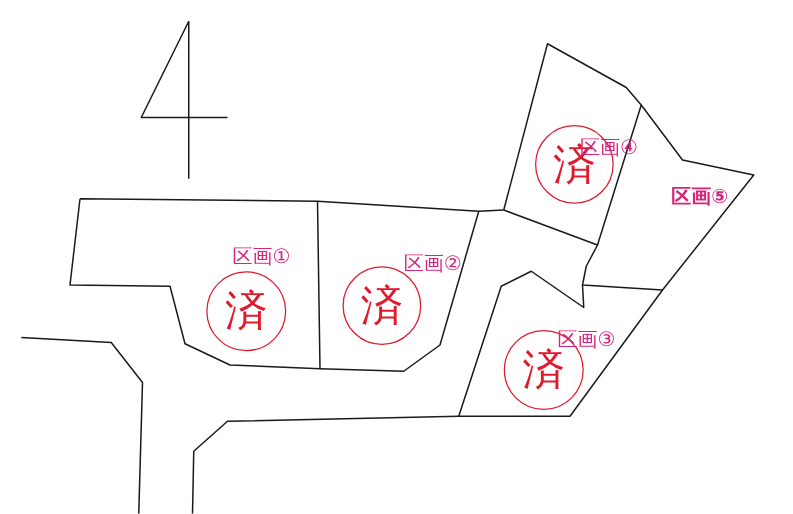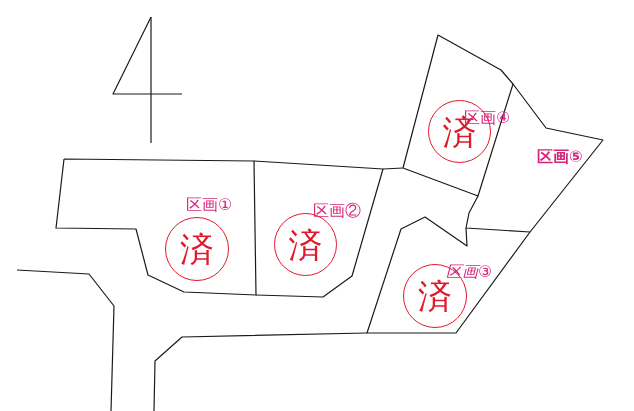--- a/index.html
+++ b/index.html
@@ -49,31 +49,31 @@
   </g>
 </svg>
 
 <div class="lot-label" style="left:158px;top:198px;">
   <span class="kukaku">区画①</span>
 </div>
 <div class="stamp" style="left:165px;top:217px;width:64px;height:64px;">
   <span>済</span>
 </div>
 
-<div class="lot-label" style="left:285px;top:204px;font-family:Liberation Serif, serif;">
+<div class="lot-label" style="left:295px;top:204px;">
   <span class="kukaku">区画②</span>
 </div>
 <div class="stamp" style="left:274px;top:213px;width:63px;height:63px;">
   <span>済</span>
 </div>
 
 <div class="stamp" style="left:403px;top:264px;width:64px;height:64px;">
   <span>済</span>
 </div>
-<div class="lot-label" style="left:418px;top:265px;font-style:italic;">
+<div class="lot-label" style="left:418px;top:265px;">
   <span class="kukaku">区画③</span>
 </div>
 
 <div class="stamp" style="left:428px;top:100px;width:63px;height:63px;">
   <span>済</span>
 </div>
 <div class="lot-label" style="left:436px;top:111px;">
   <span class="kukaku">区画④</span>
 </div>
 

